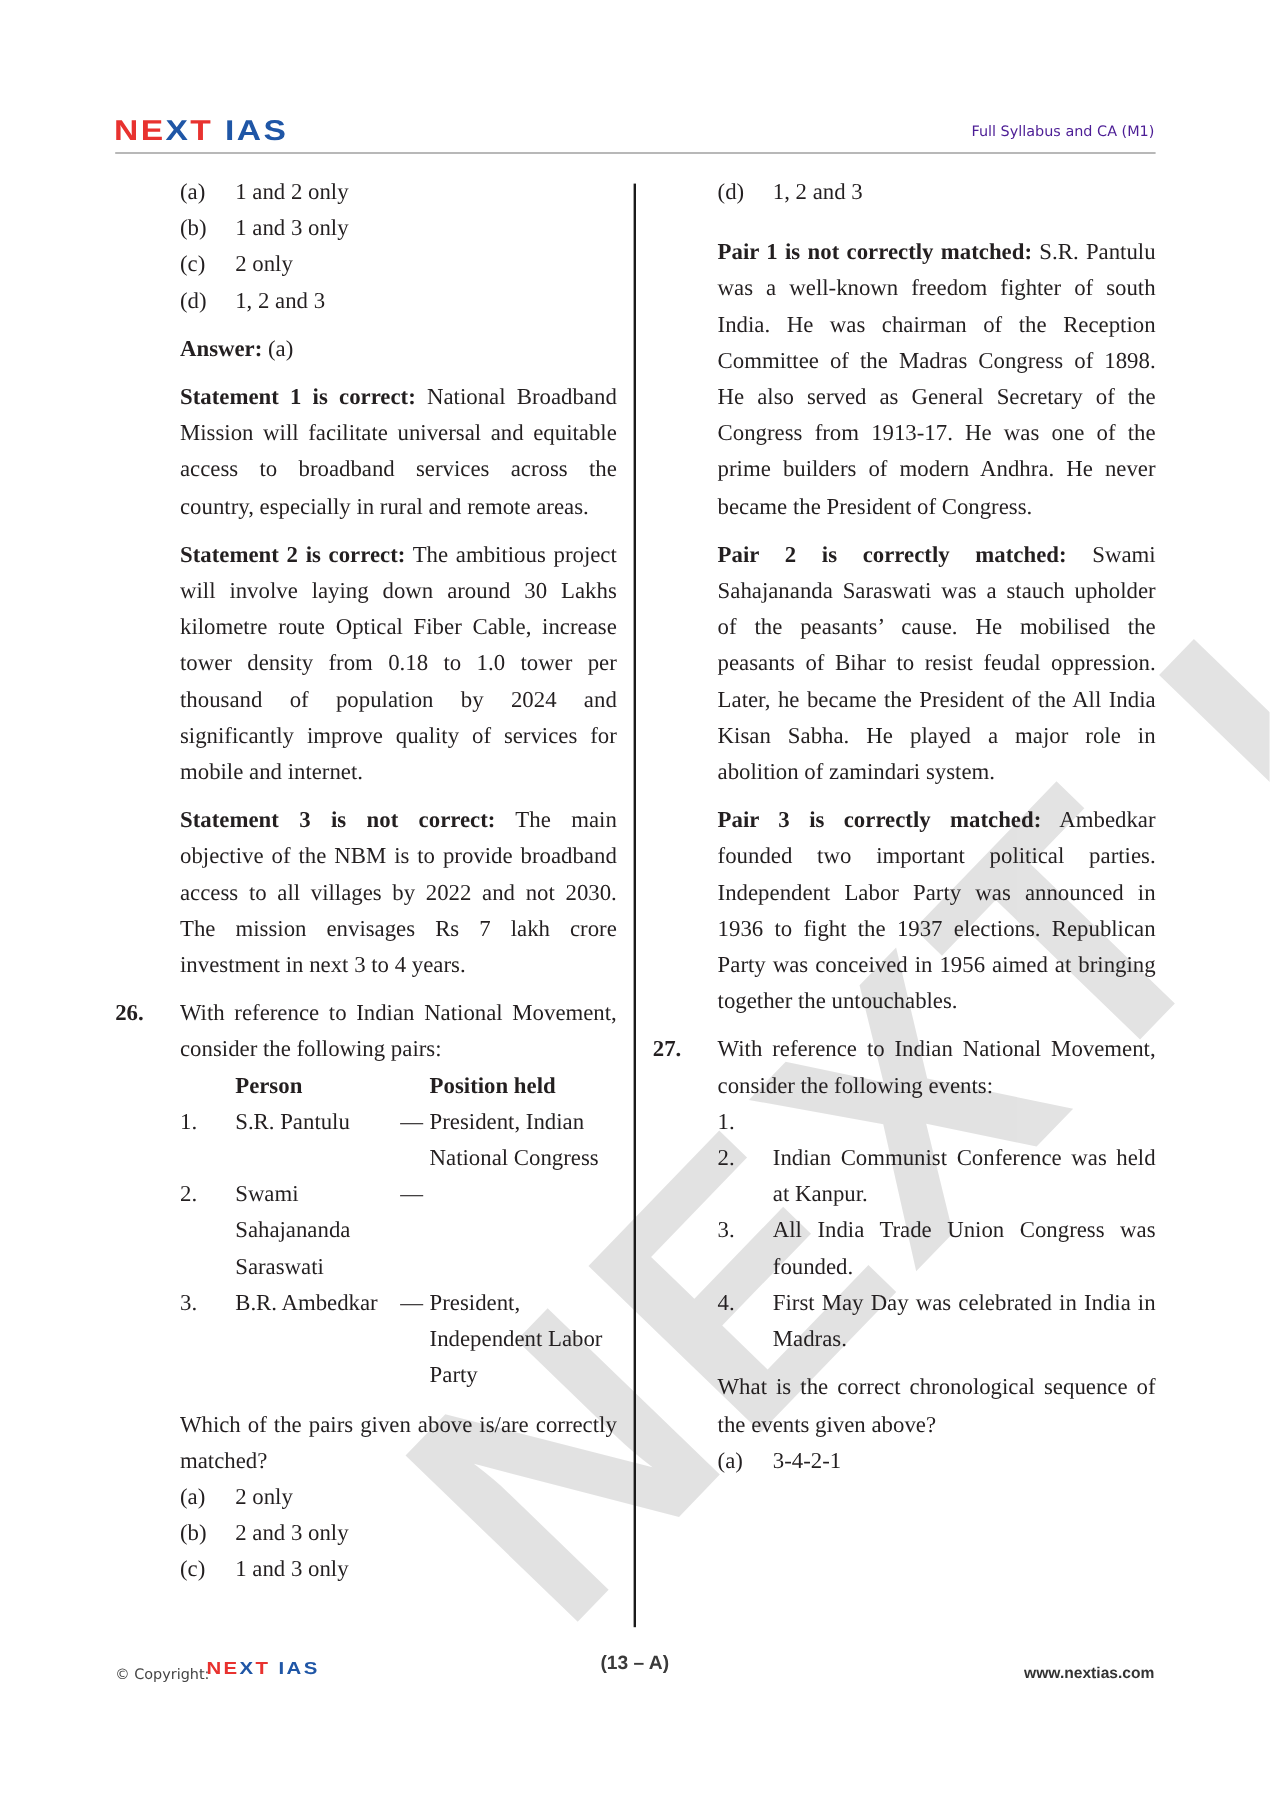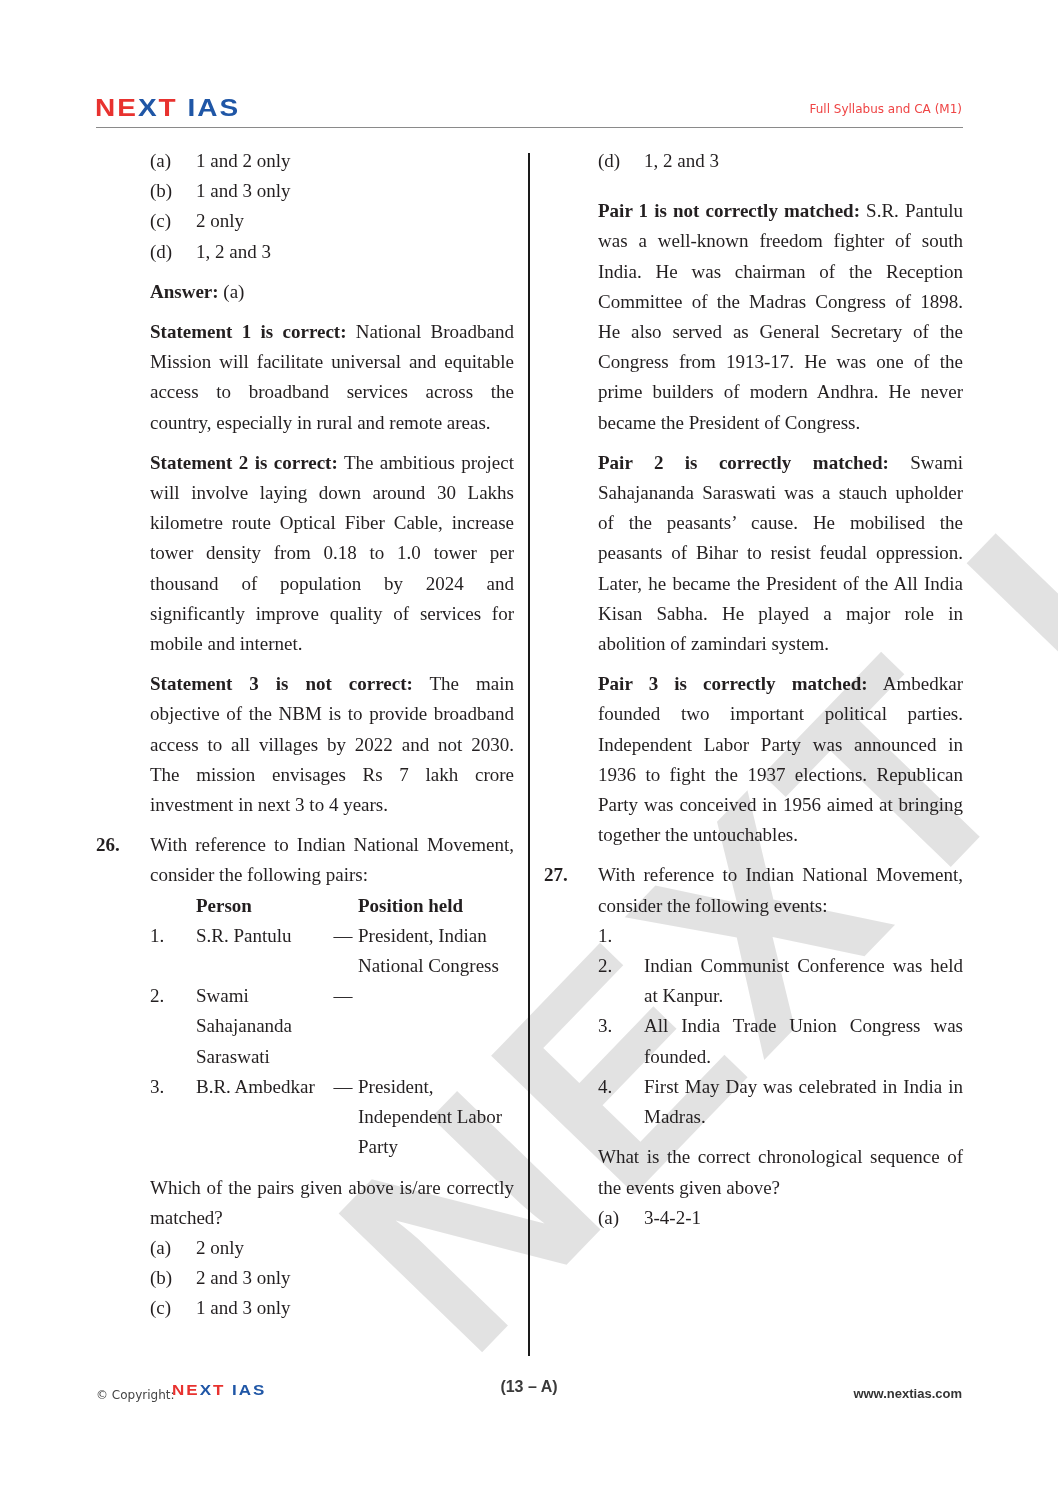--- a/index.html
+++ b/index.html
@@ -5,21 +5,21 @@
   html, body { margin:0; padding:0; background:#ffffff; }
   body { width:1058px; height:1497px; position:relative; overflow:hidden;
          font-family:"Liberation Serif", "DejaVu Serif", serif; color:#231f20; }
 
   
   .logo { position:absolute; font-family:"Liberation Sans","DejaVu Sans",sans-serif; font-weight:900; letter-spacing:2px; }
   .logo .next { color:#e8322f; }
   .logo .ias { color:#1f56a6; }
   .logo .x { color:#1f56a6; }
   #hdr-logo { left:95px; top:95px; font-size:28px; transform:scaleY(0.85); transform-origin:left top; }
-  #hdr-right { position:absolute; right:96px; top:102px; font-size:12px; color:#ef4444;
+  #hdr-right { position:absolute; right:96px; top:102px; font-size:12px; color:#4c1d95;
                font-family:"DejaVu Sans", sans-serif; }
   #hdr-rule { position:absolute; left:96px; right:95px; top:127px; height:1px; background:#8a8a8a; }
 
   
   .col { position:absolute; top:146px; font-size:19px; line-height:30.2px; }
   #colL { left:96px; width:418px; }
   #colR { left:544px; width:419px; }
   #divider { position:absolute; left:528px; top:153px; width:2px; height:1203px; background:#1a1a1a; }
 
   .opt { position:relative; padding-left:54px; }

